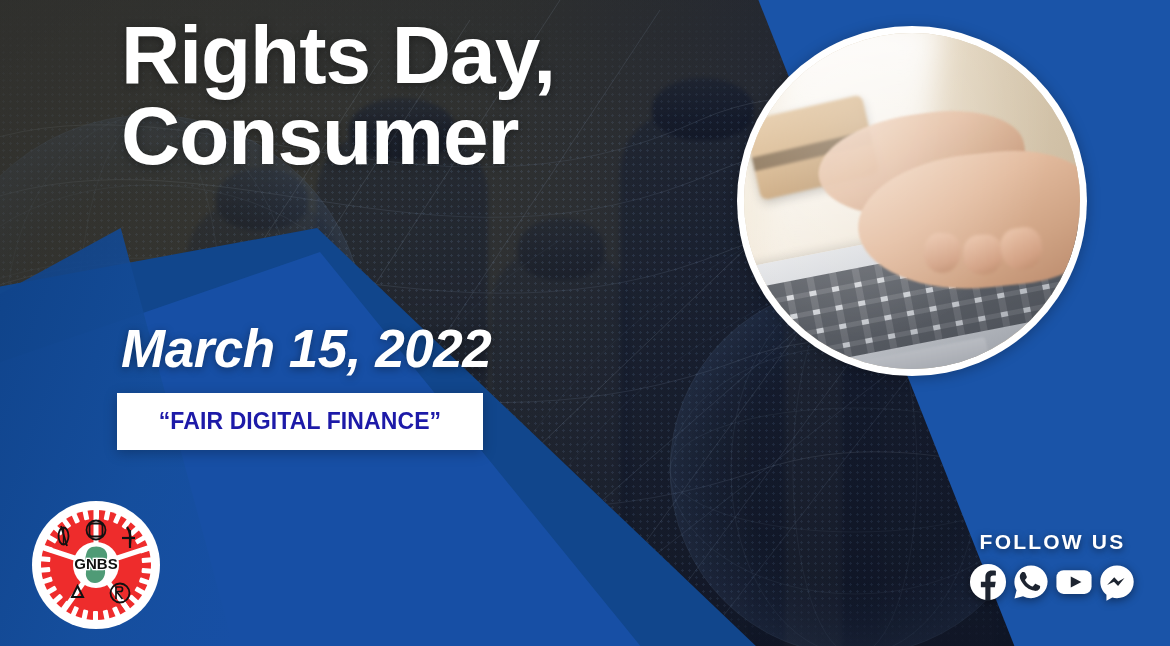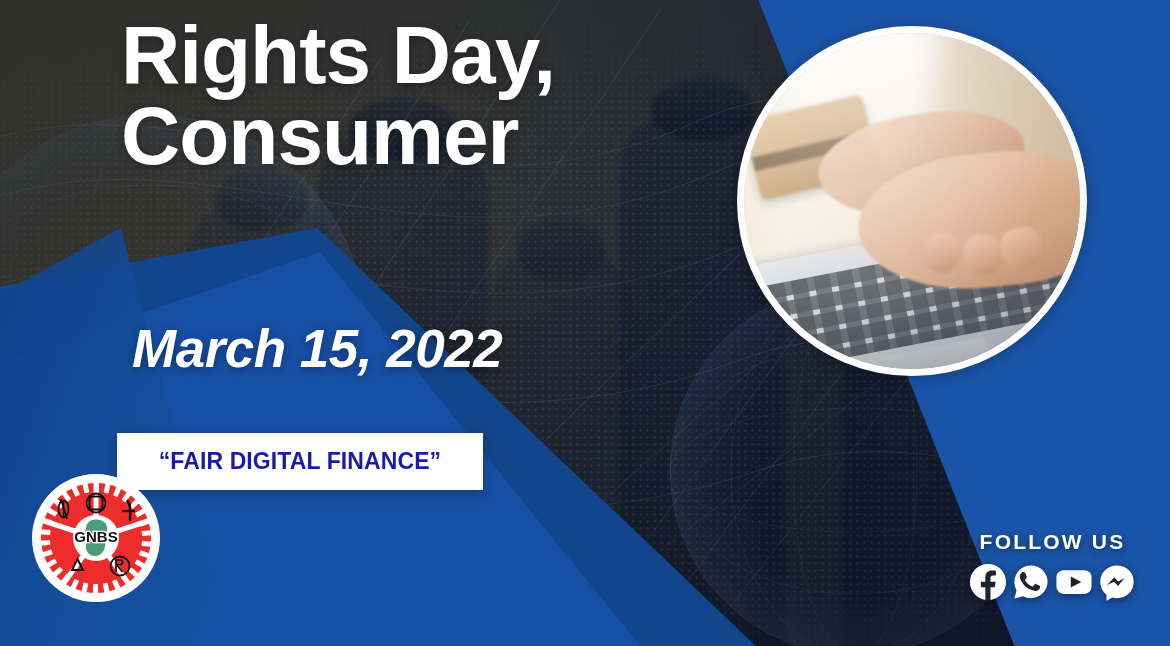--- a/index.html
+++ b/index.html
@@ -223,46 +223,45 @@
 
   .subline{
     position:absolute;
     left:121px; top:318px;
     color:#ffffff;
     font-weight:700;
     font-style:italic;
     font-size:53px;
     letter-spacing:-.5px;
     text-shadow:0 2px 9px rgba(0,0,0,.36);
-    margin-left:11px;
   }
 
   
   .theme-banner{
     position:absolute;
-    left:117px; top:433px;
+    left:117px; top:393px;
     width:366px; height:57px;
     background:#ffffff;
     display:flex;
     align-items:center;
     justify-content:center;
     box-shadow:0 3px 12px rgba(0,0,0,.25);
   }
   .theme-banner span{
     color:#1d1aa8;
     font-weight:700;
     font-size:23px;
     letter-spacing:.1px;
     white-space:nowrap;
   }
 
   
   .logo{
     position:absolute;
-    left:31px; top:473px;
+    left:31px; top:500px;
     width:130px; height:130px;text-align:right;
   }
   .logo svg{ width:100%; height:100%; display:block; }
 
   
   .follow{
     position:absolute;
     left:955px; top:530px;
     width:195px;
     text-align:center;

